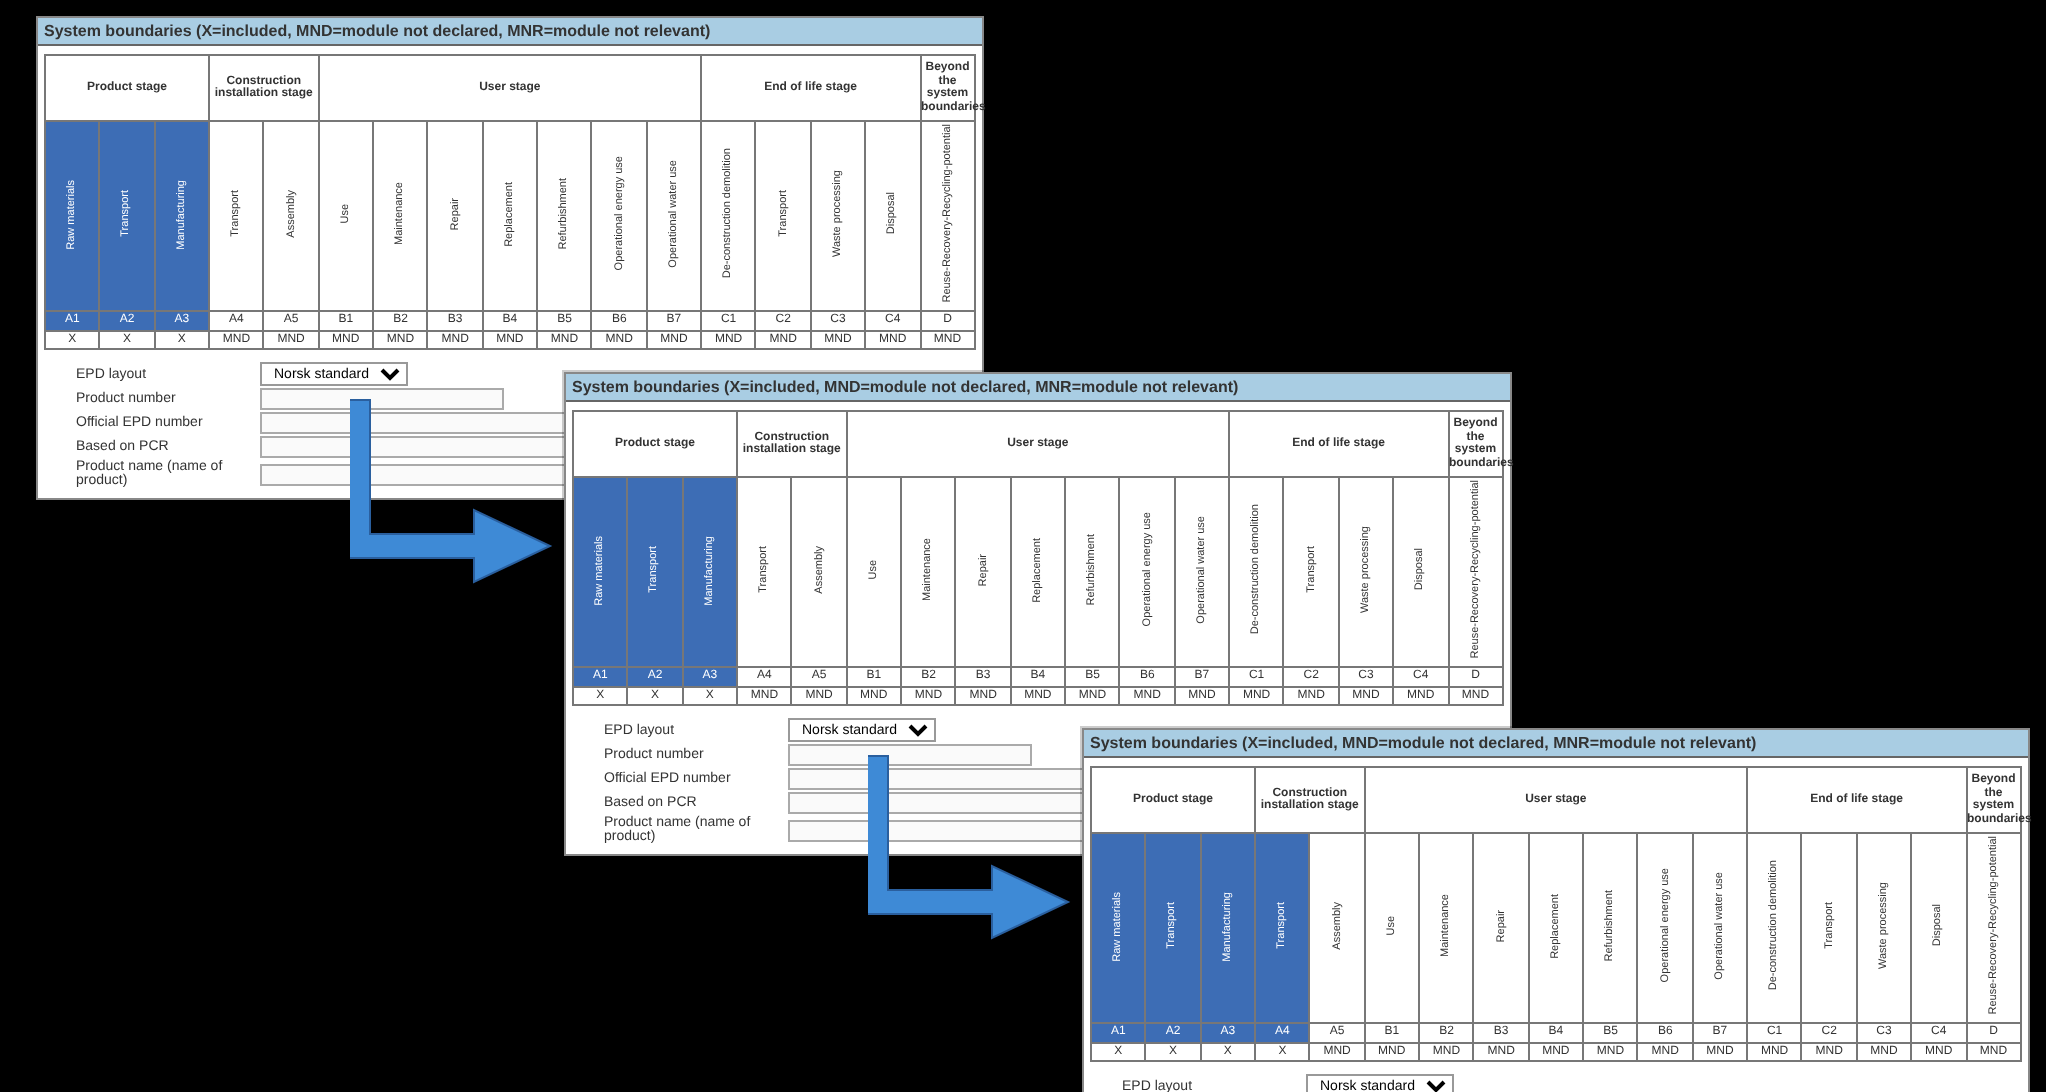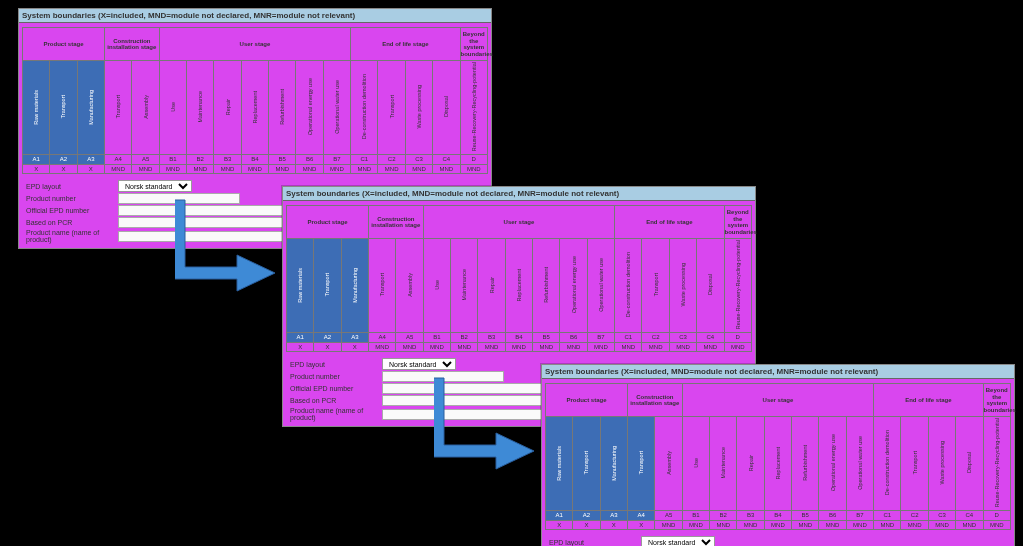--- a/index.html
+++ b/index.html
@@ -1,27 +1,27 @@
 <!DOCTYPE html>
 <html><head>
 <meta charset="utf-8">
 <style>
 html,body{margin:0;padding:0;background:#000;width:1023px;height:546px;font-family:Arial,Helvetica,sans-serif;overflow:hidden}
-.panel{position:absolute;background:#d946ef;border:1px solid #888;box-shadow:0 0 0 1px rgba(0,0,0,.2);font-size:7px;color:#333}
+.panel{position:absolute;background:#ffffff;border:1px solid #888;box-shadow:0 0 0 1px rgba(0,0,0,.2);font-size:7px;color:#333}
 .hdr{background:#a9cde3;border-bottom:1px solid #666;font-weight:bold;padding:2px 3px;font-size:8px}
 .tbl-wrap{padding:4px 3px 3px}
 table.sb{border-collapse:collapse;table-layout:fixed;width:100%}
 .sb td,.sb th{border:1px solid #777;text-align:center;padding:1px 0;font-size:6px;line-height:1.1}
 .sb .grp th{font-weight:bold;padding:3px 0}
 .sb .rot td{height:40px;vertical-align:middle}
 .sb .rot span{display:inline-block;writing-mode:vertical-rl;transform:rotate(180deg);font-size:5.5px;white-space:nowrap}
 .sb td.inc{background:#3d6db5;color:#fff}
 .sb td.inc span{color:#fff}
 .frm{padding:2px 3px 4px}
-.frm .row{display:flex;align-items:center;margin:1px 4px;font-size:7px}
+.frm .row{display:flex;align-items:center;margin:1px 16px;font-size:7px}
 .frm .lab{width:92px;color:#333}
 .frm .sel{font-size:7px;height:12px;border:1px solid #999;background:#fff;padding:0 2px}
 .frm .txt{height:9px;border:1px solid #aaa;background:#fafafa;flex:1}
 .arrow{position:absolute}
 .arrow svg{display:block}
 #p1{left:18px;top:8px;width:472px}
 #p2{left:282px;top:186px;width:472px}
 #p3{left:541px;top:364px;width:472px}
 </style>
 </head>

